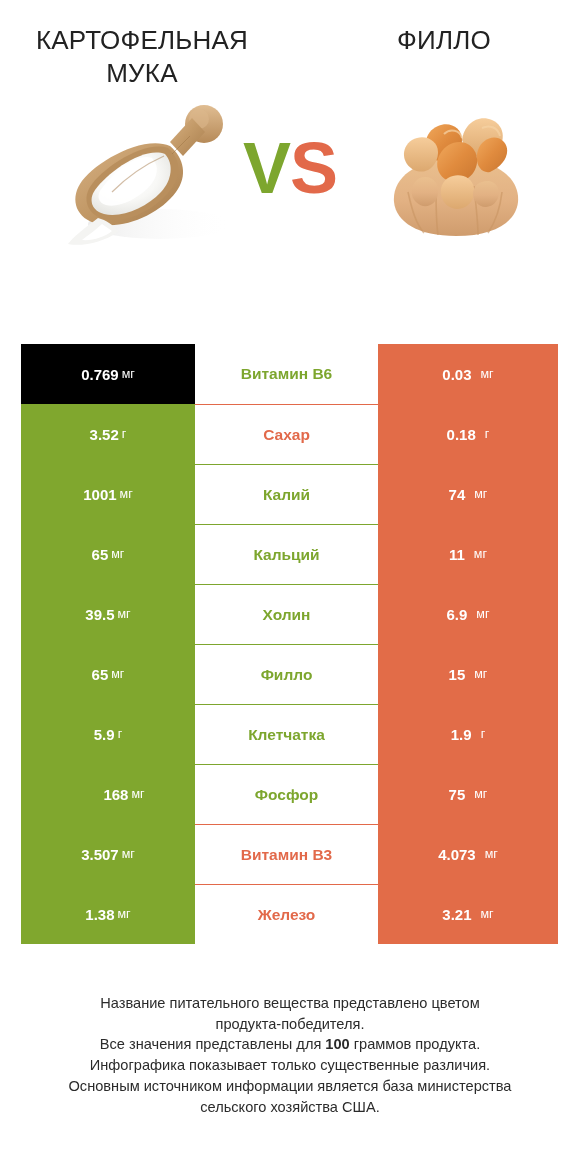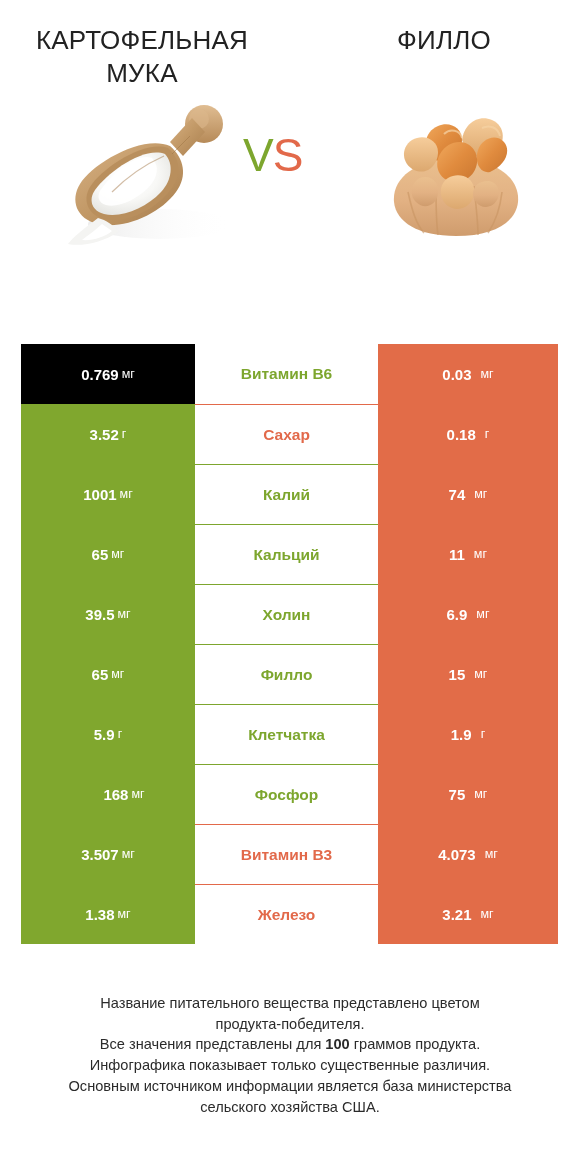--- a/index.html
+++ b/index.html
@@ -63,22 +63,22 @@
     position: absolute;
     left: 378px;
     top: 18px;
     width: 156px;
     height: 155px;
   }
   .vs {
     position: absolute;
     left: 243px;
     top: 56px;
-    font-size: 46px;
-    font-weight: 400;
+    font-size: 72px;
+    font-weight: 700;
     letter-spacing: -1px;
     line-height: 1;
     text-align: center;
   }
   .vs .v { color: #7da62e; }
   .vs .s { color: #e2694a; }
 
   
   .table {
     position: absolute;

